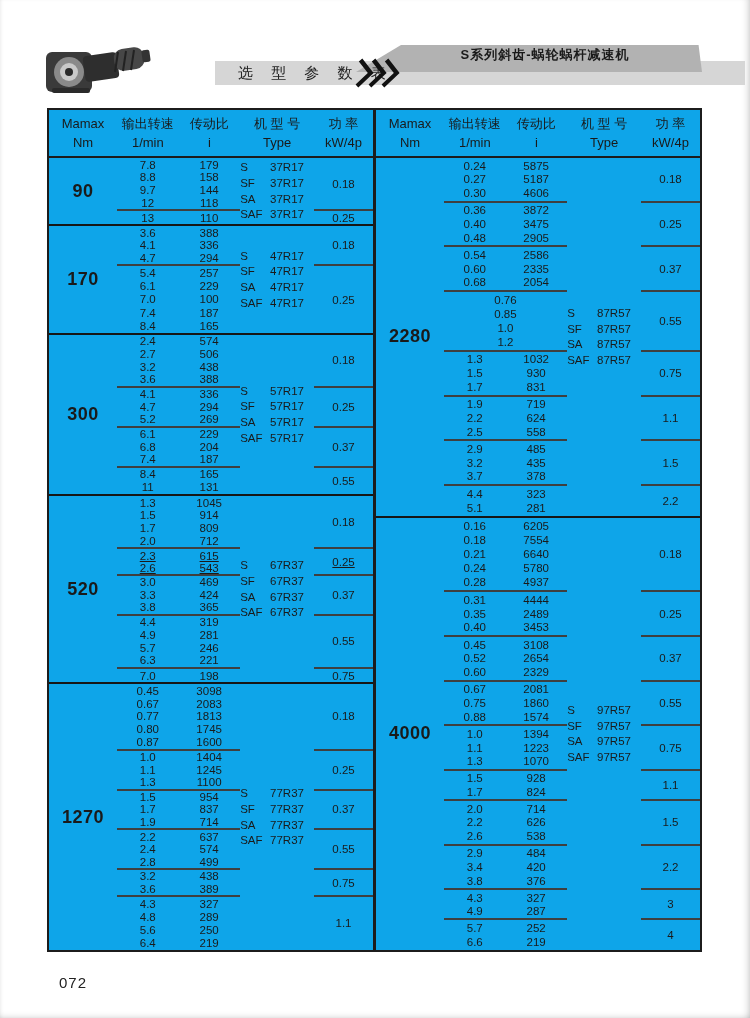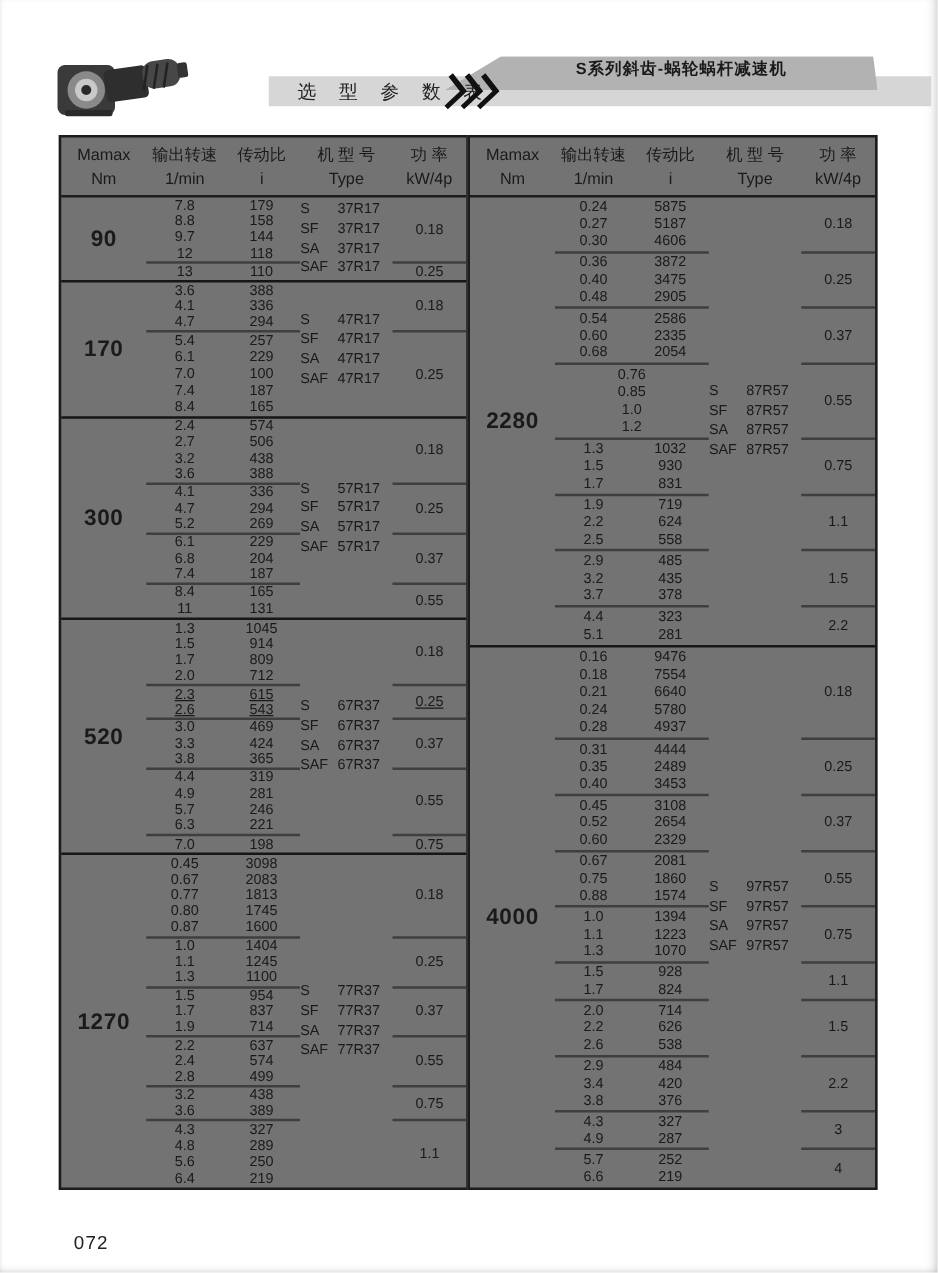--- a/index.html
+++ b/index.html
@@ -15,21 +15,21 @@
   .band-light { position:absolute; left:215px; top:61px; width:530px; height:24px; background:#d6d6d6; }
   .band-dark  { position:absolute; left:356px; top:45px; width:346px; height:27px; background:#b2b2b2;
                 clip-path:polygon(13% 0, 99% 0, 100% 100%, 0% 100%); }
   .section-label { position:absolute; left:238px; top:64px; font-size:15px; letter-spacing:7px; color:#222; white-space:nowrap; }
   .chevrons { position:absolute; left:355px; top:57px; }
   .page-title { position:absolute; left:392px; top:46px; width:306px; text-align:center;
                 font-size:13px; font-weight:bold; letter-spacing:1px; white-space:nowrap; }
   
   .tables { position:absolute; left:47px; top:108px; display:flex; }
   .ptable { width:328px; height:844px; box-sizing:border-box; border:2px solid #1c1c1c;
-            display:flex; flex-direction:column; background:#737373; font-size:11.5px; }
+            display:flex; flex-direction:column; background:#0ea5e9; font-size:11.5px; }
   .ptable + .ptable { margin-left:-1px; }
   .thead { height:46px; flex:0 0 46px; border-bottom:2px solid #1c1c1c; display:flex; align-items:center; }
   .hcol { text-align:center; font-size:13px; line-height:1.5; }
   .hc1{width:21%}.hc2{width:19%}.hc3{width:19%}.hc4{width:22.8%}.hc5{width:18.2%}
   .tbody { flex:1 1 auto; display:flex; flex-direction:column; min-height:0; }
   .group { display:flex; position:relative; flex-basis:0; min-height:0; }
   .group + .group { border-top:2px solid #161616; }
   .gnm { width:21%; display:flex; align-items:center; justify-content:center;
          font-weight:bold; font-size:18px; letter-spacing:.5px; }
   .gblocks { width:79%; display:flex; flex-direction:column; min-height:0; }
@@ -39,21 +39,21 @@
   .val { line-height:1.05; }
   .tspace { width:29%; }
   .bpower { width:23%; display:flex; align-items:center; justify-content:center; }
   .block:not(:last-child) .sr     { border-bottom:2px solid #3f3f3f; }
   .block:not(:last-child) .bpower { border-bottom:2px solid #3f3f3f; }
   .gtypes { position:absolute; left:59%; top:0; bottom:0; width:23%;
             display:flex; flex-direction:column; justify-content:center; gap:3px; }
   .tline { display:flex; line-height:1.1; white-space:nowrap; }
   .tprefix { width:2.6em; flex:0 0 2.6em; }
   
-  .pageno { position:absolute; left:59px; top:974px; font-size:15px; letter-spacing:1px; color:#222;margin-top:12px; }
+  .pageno { position:absolute; left:59px; top:974px; font-size:15px; letter-spacing:1px; color:#222; }
 </style>
 </head>
 <body>
 
 <div class="page">
 
   <div class="hdr">
     <svg class="logo" width="112" height="58" viewBox="0 0 112 58">
       <rect x="2" y="12" width="46" height="40" rx="6" fill="#3a3a3a"></rect>
       <rect x="40" y="14" width="34" height="26" rx="4" fill="#2e2e2e" transform="rotate(-8 57 27)"></rect>
@@ -750,21 +750,21 @@
   <div class="block" style="flex-grow: 5;">
     <div class="sr">
       <div class="vcol speeds">
                     <div class="val">0.16</div>
                     <div class="val">0.18</div>
                     <div class="val">0.21</div>
                     <div class="val">0.24</div>
                     <div class="val">0.28</div>
                   </div>
       <div class="vcol ratios">
-                    <div class="val">9476</div>
+                    <div class="val">6205</div>
                     <div class="val">7554</div>
                     <div class="val">6640</div>
                     <div class="val">5780</div>
                     <div class="val">4937</div>
                   </div>
     </div>
     <div class="tspace"></div>
     <div class="bpower">0.18</div>
   </div>
 

